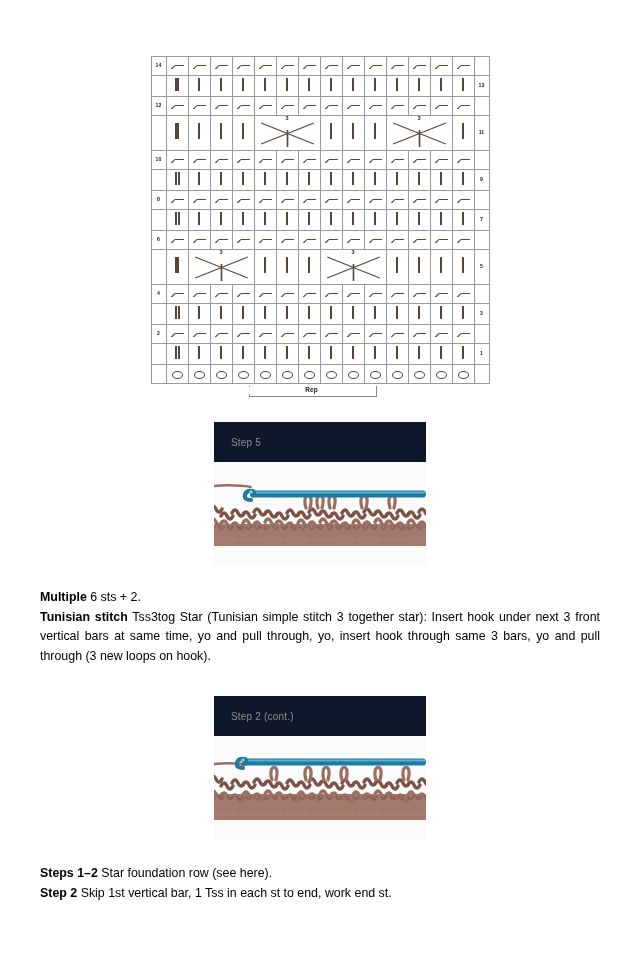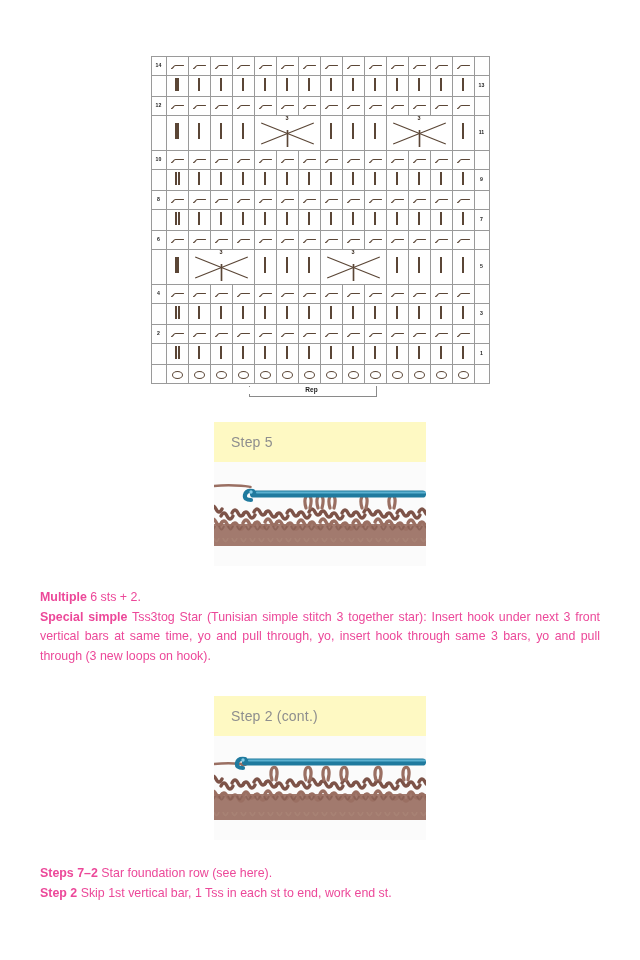--- a/index.html
+++ b/index.html
@@ -152,22 +152,22 @@
   .photo-figure {
     width: 212px;
     margin: 0 auto;
     position: relative;
   }
   #photo1-figure { margin-top: 22px; }
   #photo2-figure { margin-top: 30px; }
 
   .photo-caption {
     height: 40px;
-    background: #fef9c3;
-    font-size: 14px;
+    background: #0f172a;
+    font-size: 10px;
     color: #8e8e8e;
     display: flex;
     align-items: center;
     padding-left: 17px;
     box-sizing: border-box;
     letter-spacing: .2px;
   }
   .photo-body {
     height: 104px;
     background: #fbfbfb;
@@ -175,21 +175,21 @@
     overflow: hidden;
   }
   .photo-body svg { display: block; }
 
   
   .text-block {
     margin: 0 40px;
     font-size: 12.4px;
     line-height: 1.58;
     text-align: justify;
-    color: #ec4899;
+    color: #000000;
   }
   #text-block-1 { margin-top: 22px; }
   #text-block-2 { margin-top: 24px; }
   .text-block p { margin: 0; }
   .text-block b { font-weight: bold; }
 </style>
 </head>
 <body>
 
 <div id="chart-section">
@@ -811,21 +811,21 @@
         </g>
     </svg>
   </div>
 </div>
 
 <div class="text-block" id="text-block-1">
   <p>
     <b>Multiple</b><span> 6 sts + 2.</span>
   </p>
   <p>
-    <b>Special simple</b><span> Tss3tog Star (Tunisian simple stitch 3 together star): Insert hook under next 3 front vertical bars at same time, yo and pull through, yo, insert hook through same 3 bars, yo and pull through (3 new loops on hook).</span>
+    <b>Tunisian stitch</b><span> Tss3tog Star (Tunisian simple stitch 3 together star): Insert hook under next 3 front vertical bars at same time, yo and pull through, yo, insert hook through same 3 bars, yo and pull through (3 new loops on hook).</span>
   </p>
 </div>
 
 <div class="photo-figure" id="photo2-figure">
   <div class="photo-caption">Step 2 (cont.)</div>
   <div class="photo-body">
     <svg width="212" height="104" viewBox="0 0 212 104">
       <rect width="212" height="104" fill="#fbfbfb"></rect>
       <g id="p2-yarn">
           <path d="M0 28 C 20 26, 40 29, 28 29" stroke="#9a6f62" stroke-width="2.4" fill="none" stroke-linecap="round"></path>
@@ -932,18 +932,18 @@
           <rect x="34" y="23.6" width="178" height="1.8" rx="0.9" fill="#6fc3e0" opacity="0.75"></rect>
           <path d="M31 23 q -7 -1 -8 4 q -1 5 6 5" stroke="#1f7a9e" stroke-width="4.2" fill="none" stroke-linecap="round"></path>
           <circle cx="29" cy="24" r="1.7" fill="#8fd6ee" opacity="0.9"></circle>
         </g>
     </svg>
   </div>
 </div>
 
 <div class="text-block" id="text-block-2">
   <p>
-    <b>Steps 7–2</b><span> Star foundation row (see here).</span>
+    <b>Steps 1–2</b><span> Star foundation row (see here).</span>
   </p>
   <p>
     <b>Step 2</b><span> Skip 1st vertical bar, 1 Tss in each st to end, work end st.</span>
   </p>
 </div>
 
 </body></html>

